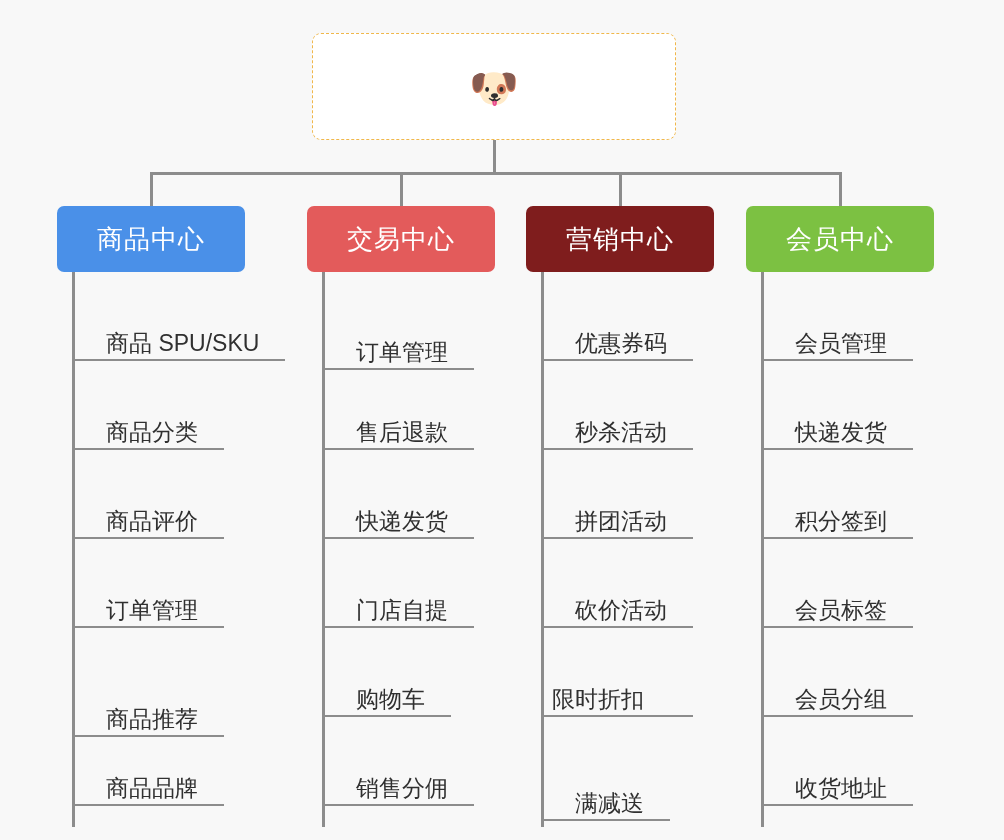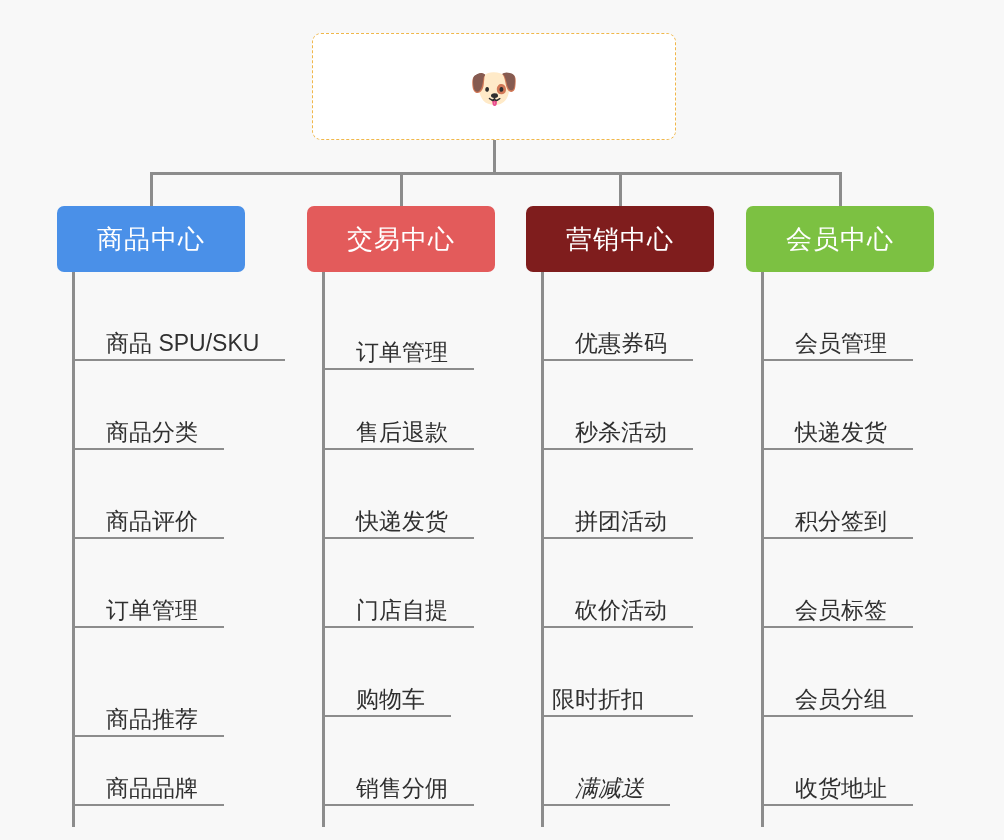--- a/index.html
+++ b/index.html
@@ -191,21 +191,21 @@
           </div>
           <div class="leaf-item" style="top: 178px; border-bottom-color: rgb(140, 140, 140); width: 149px;">
             <span class="leaf-label">拼团活动</span>
           </div>
           <div class="leaf-item" style="top: 267px; border-bottom-color: rgb(140, 140, 140); width: 149px;">
             <span class="leaf-label">砍价活动</span>
           </div>
           <div class="leaf-item" style="top: 356px; border-bottom-color: rgb(140, 140, 140); width: 149px; padding-left: 8px;">
             <span class="leaf-label">限时折扣</span>
           </div>
-          <div class="leaf-item" style="top: 445px; border-bottom-color: rgb(140, 140, 140); width: 126px; font-style: italic;">
+          <div class="leaf-item" style="top: 460px; border-bottom-color: rgb(140, 140, 140); width: 126px;">
             <span class="leaf-label">满减送</span>
           </div>
         </div>
       </div>
       <div class="column" style="left: 746px;">
         <div class="cat-box" style="background: rgb(124, 193, 66);">
           <span class="cat-label">会员中心</span>
         </div>
         <div class="leaf-list" style="border-left-color: rgb(140, 140, 140);">
           <div class="leaf-item" style="top: 0px; border-bottom-color: rgb(140, 140, 140); width: 149px;">

